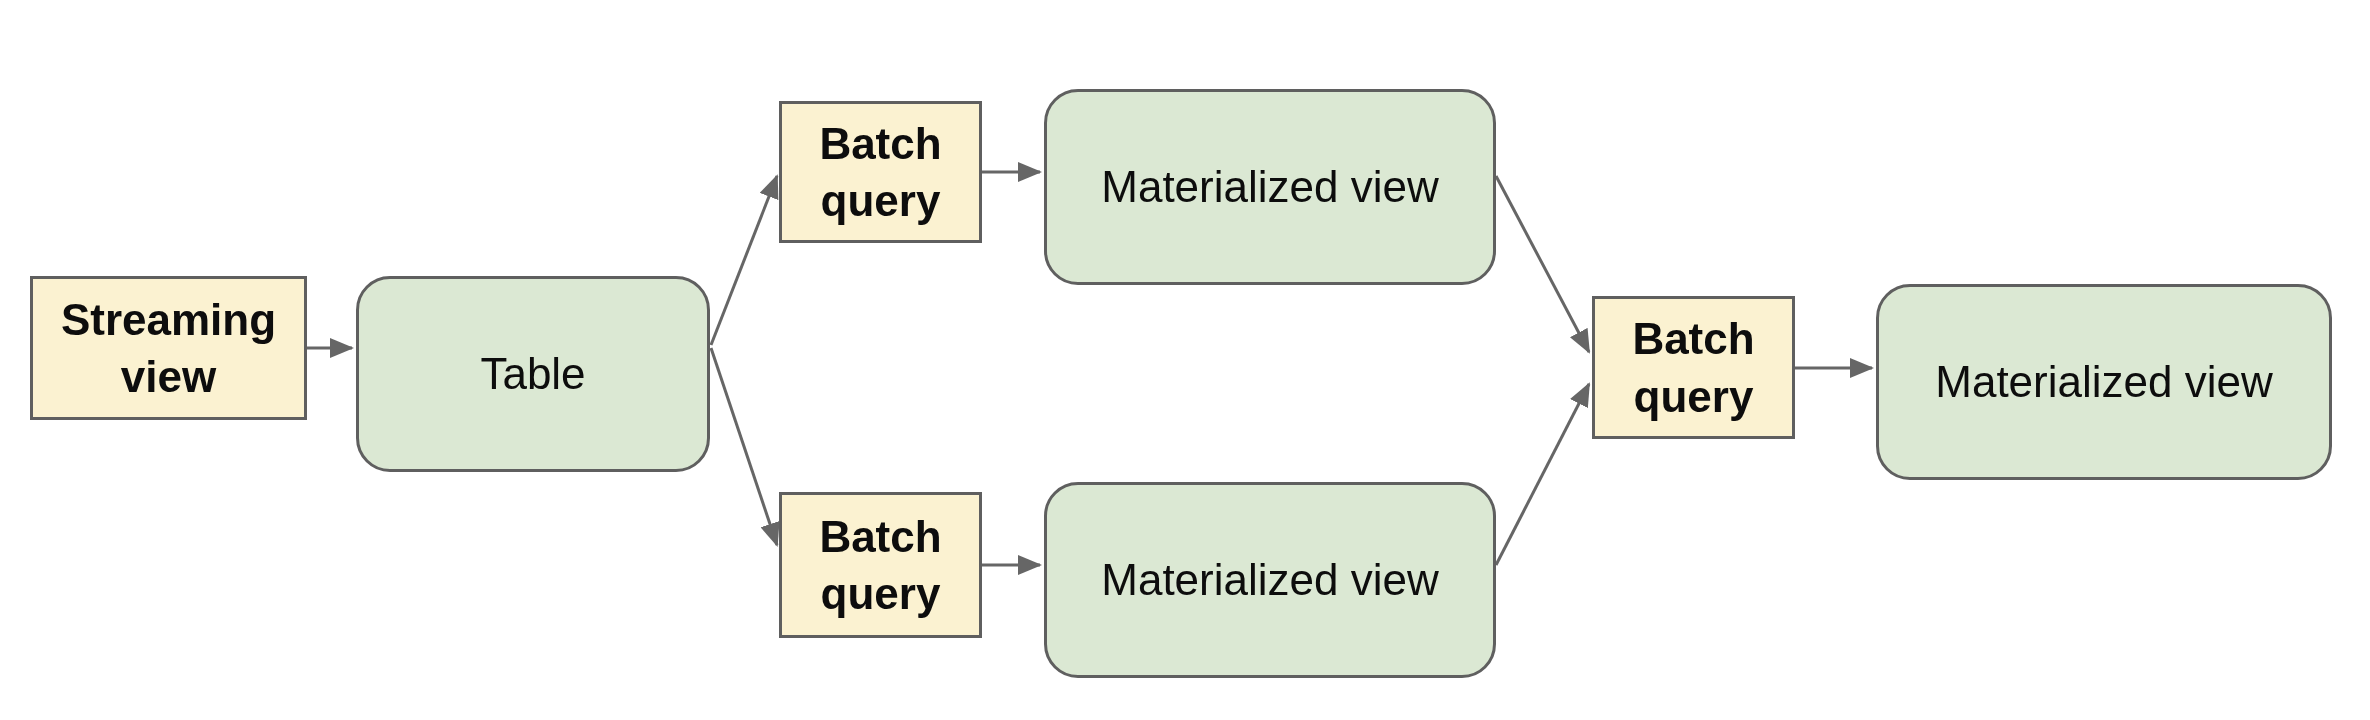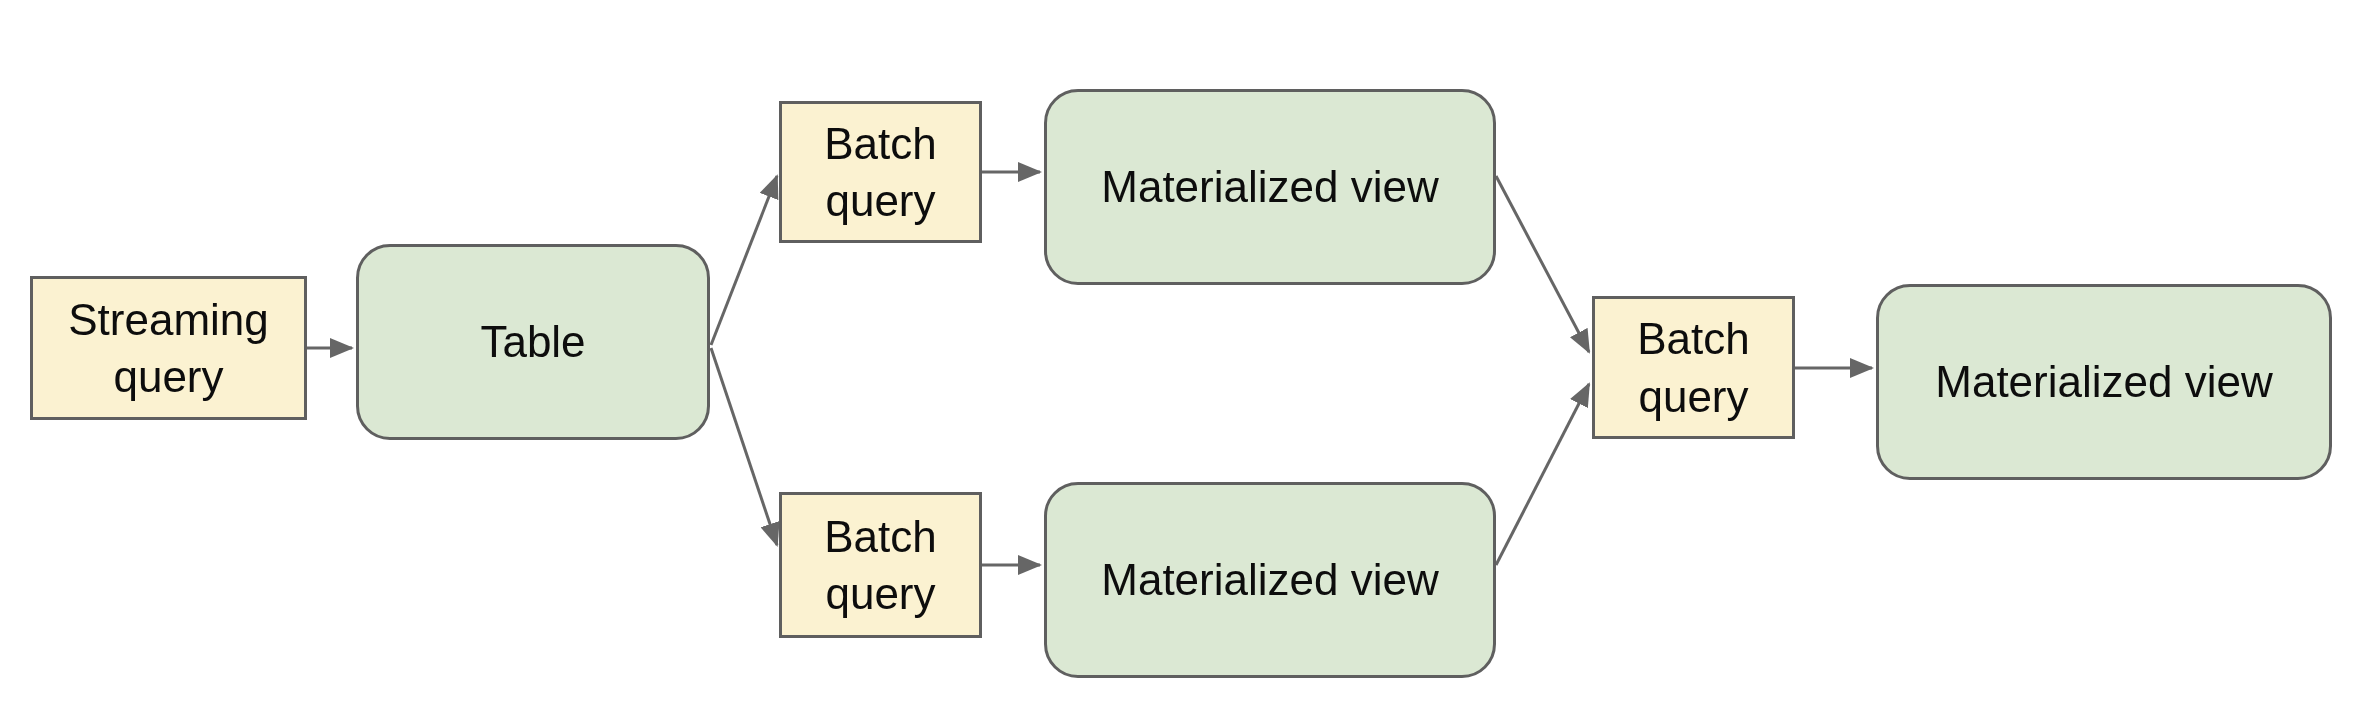--- a/index.html
+++ b/index.html
@@ -33,30 +33,31 @@
     box-sizing: border-box;
     font-size: 44px;
     line-height: 1.3;
     color: var(--label-text, #0d0d0d);
     padding: 4px 10px;
   }
   .node.q {
     background: var(--query-node-fill, #fbf2d1);
     border: 3px solid var(--query-node-border, #5f5f5f);
     border-radius: 0;
+    font-weight: bold;
   }
   .node.s {
     background: var(--view-node-fill, #dbe8d3);
     border: 3px solid var(--view-node-border, #5f5f5f);
     border-radius: 34px;
     margin-top: 13px;
   }
   
   .n1 { left: 30px;   top: 276px; width: 277px; height: 144px; }
-  .n2 { left: 356px;  top: 231px; width: 354px; height: 196px; }
+  .n2 { left: 356px;  top: 263px; width: 354px; height: 196px; }
   .n3 { left: 779px;  top: 101px; width: 203px; height: 142px; }
   .n4 { left: 1044px; top: 76px;  width: 452px; height: 196px; }
   .n5 { left: 779px;  top: 492px; width: 203px; height: 146px; }
   .n6 { left: 1044px; top: 469px; width: 452px; height: 196px; }
   .n7 { left: 1592px; top: 296px; width: 203px; height: 143px; }
   .n8 { left: 1876px; top: 271px; width: 456px; height: 196px; }
 </style>
 </head>
 <body>
 
@@ -88,21 +89,21 @@
     </g>
     <g>
       <line x1="1496" y1="565" x2="1589" y2="384" marker-end="url(#arrow)"></line>
     </g>
     <g>
       <line x1="1795" y1="368" x2="1872" y2="368" marker-end="url(#arrow)"></line>
     </g>
   </svg>
 
   <div class="node q n1">
-    <span>Streaming query</span>
+    <span>Streaming view</span>
   </div>
 
   <div class="node s n2">
     <span>Table</span>
   </div>
 
   <div class="node q n3">
     <span>Batch query</span>
   </div>
 

